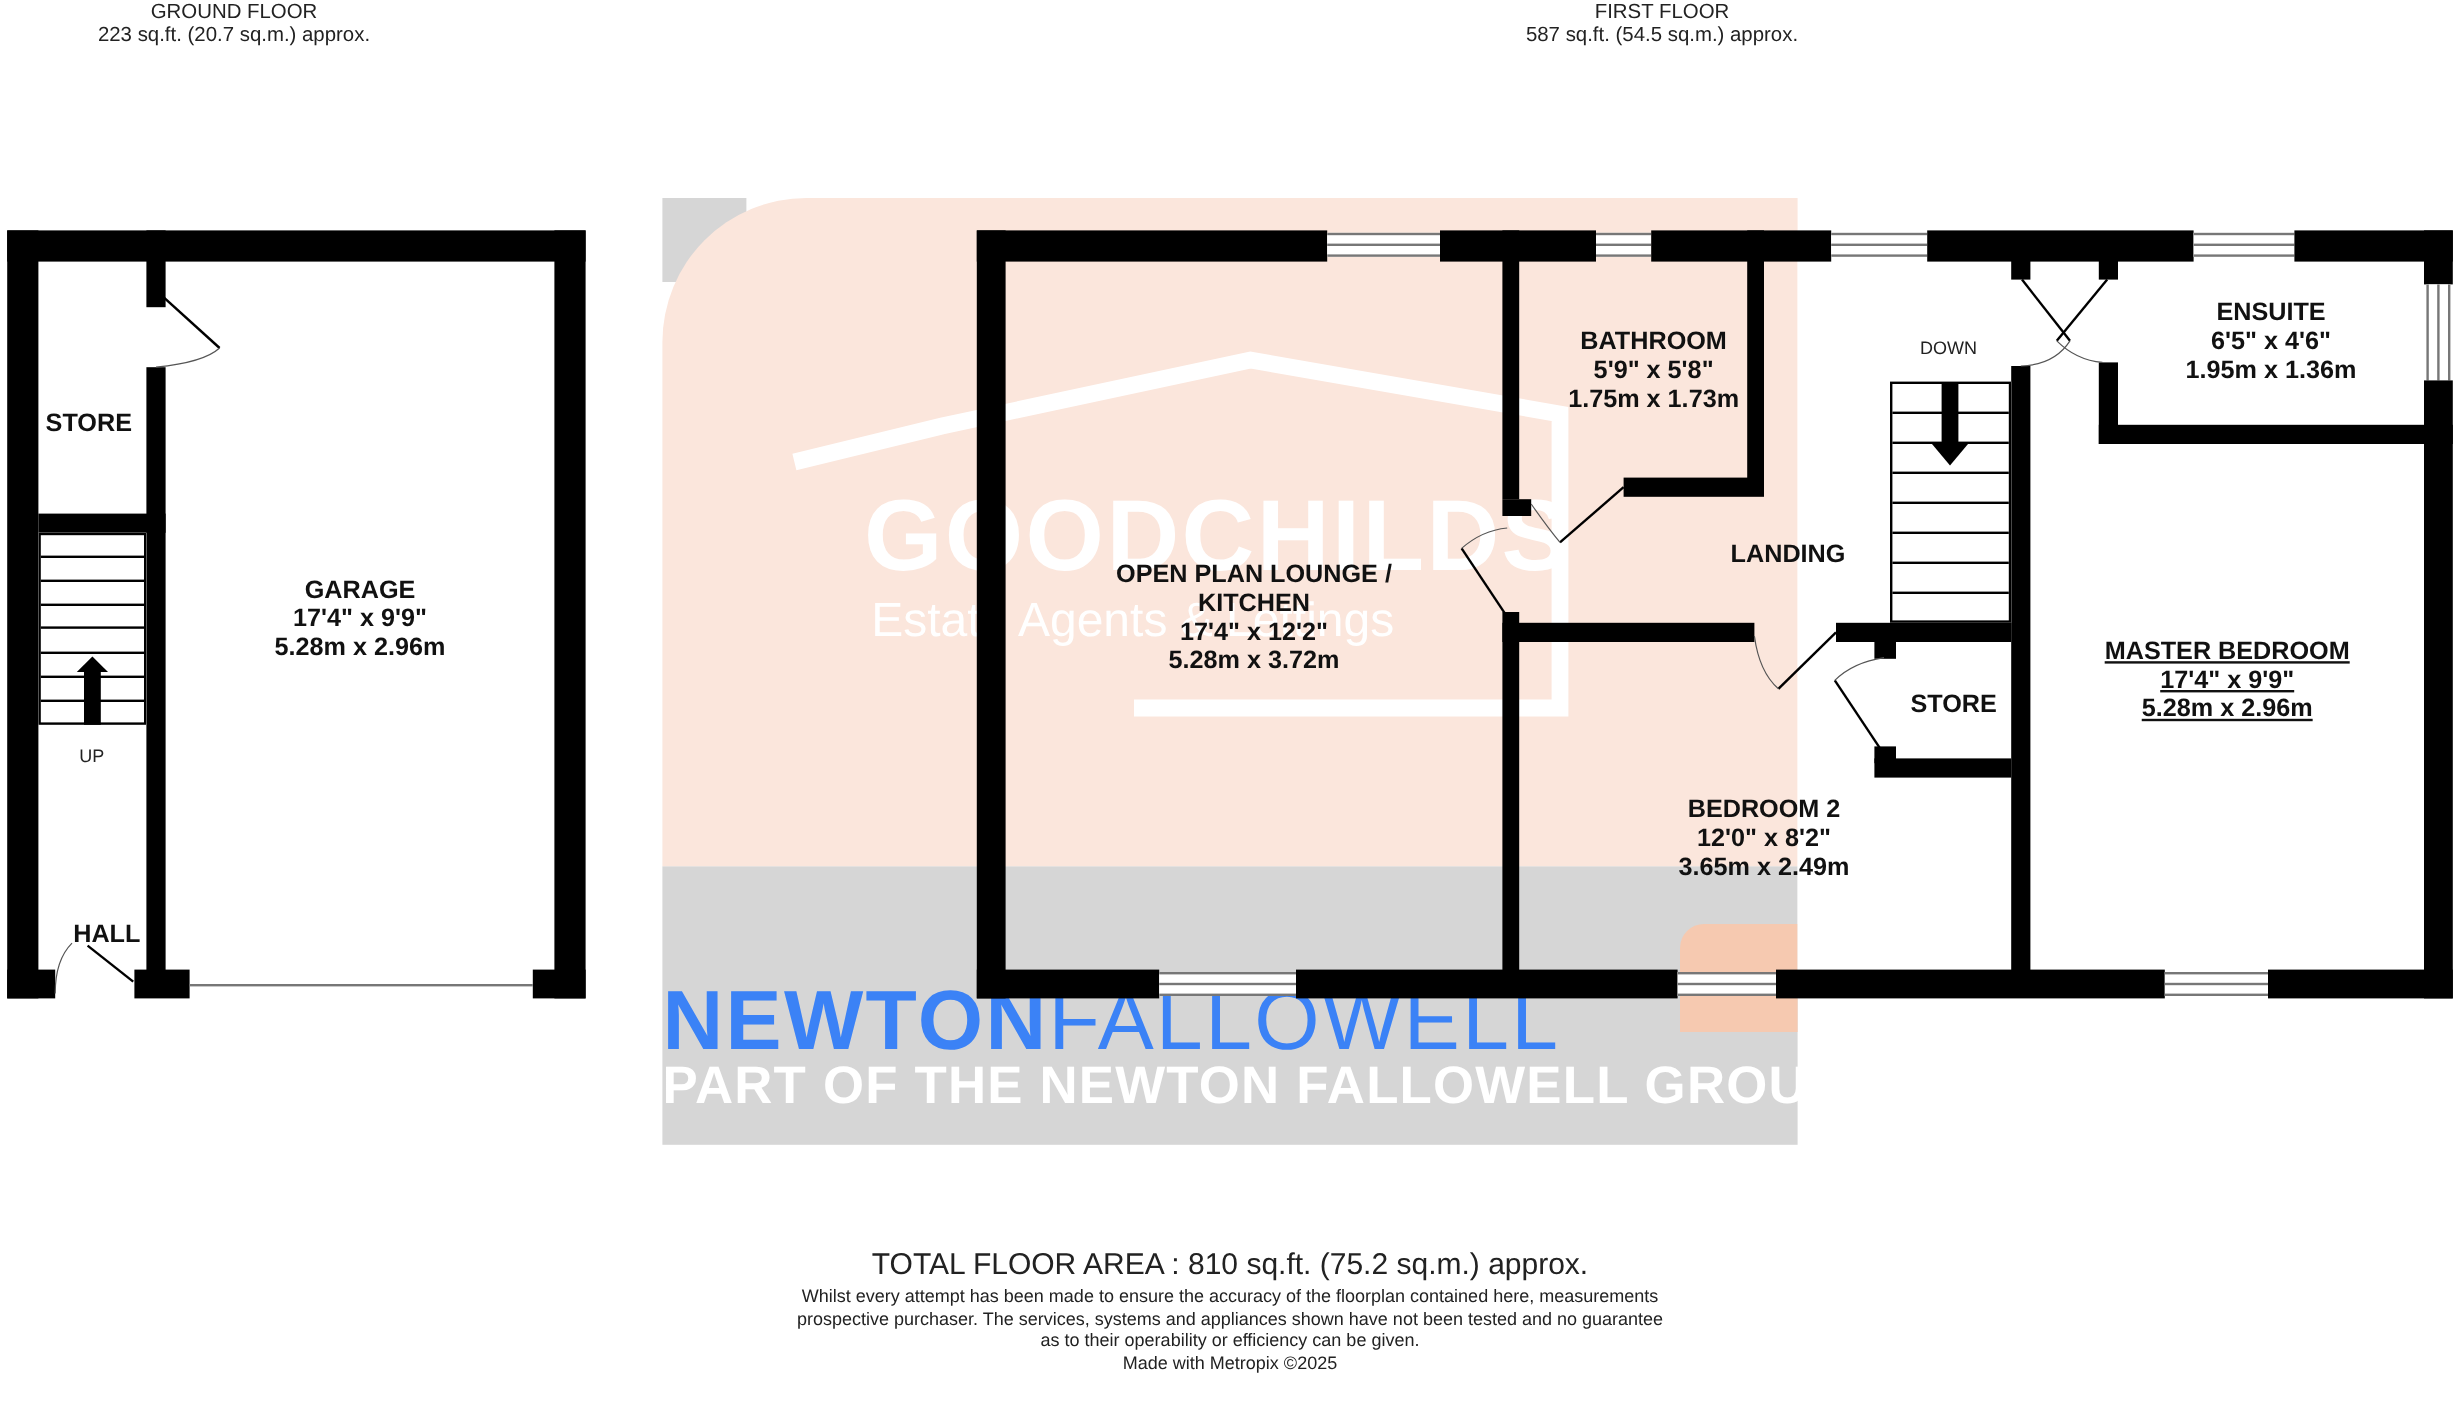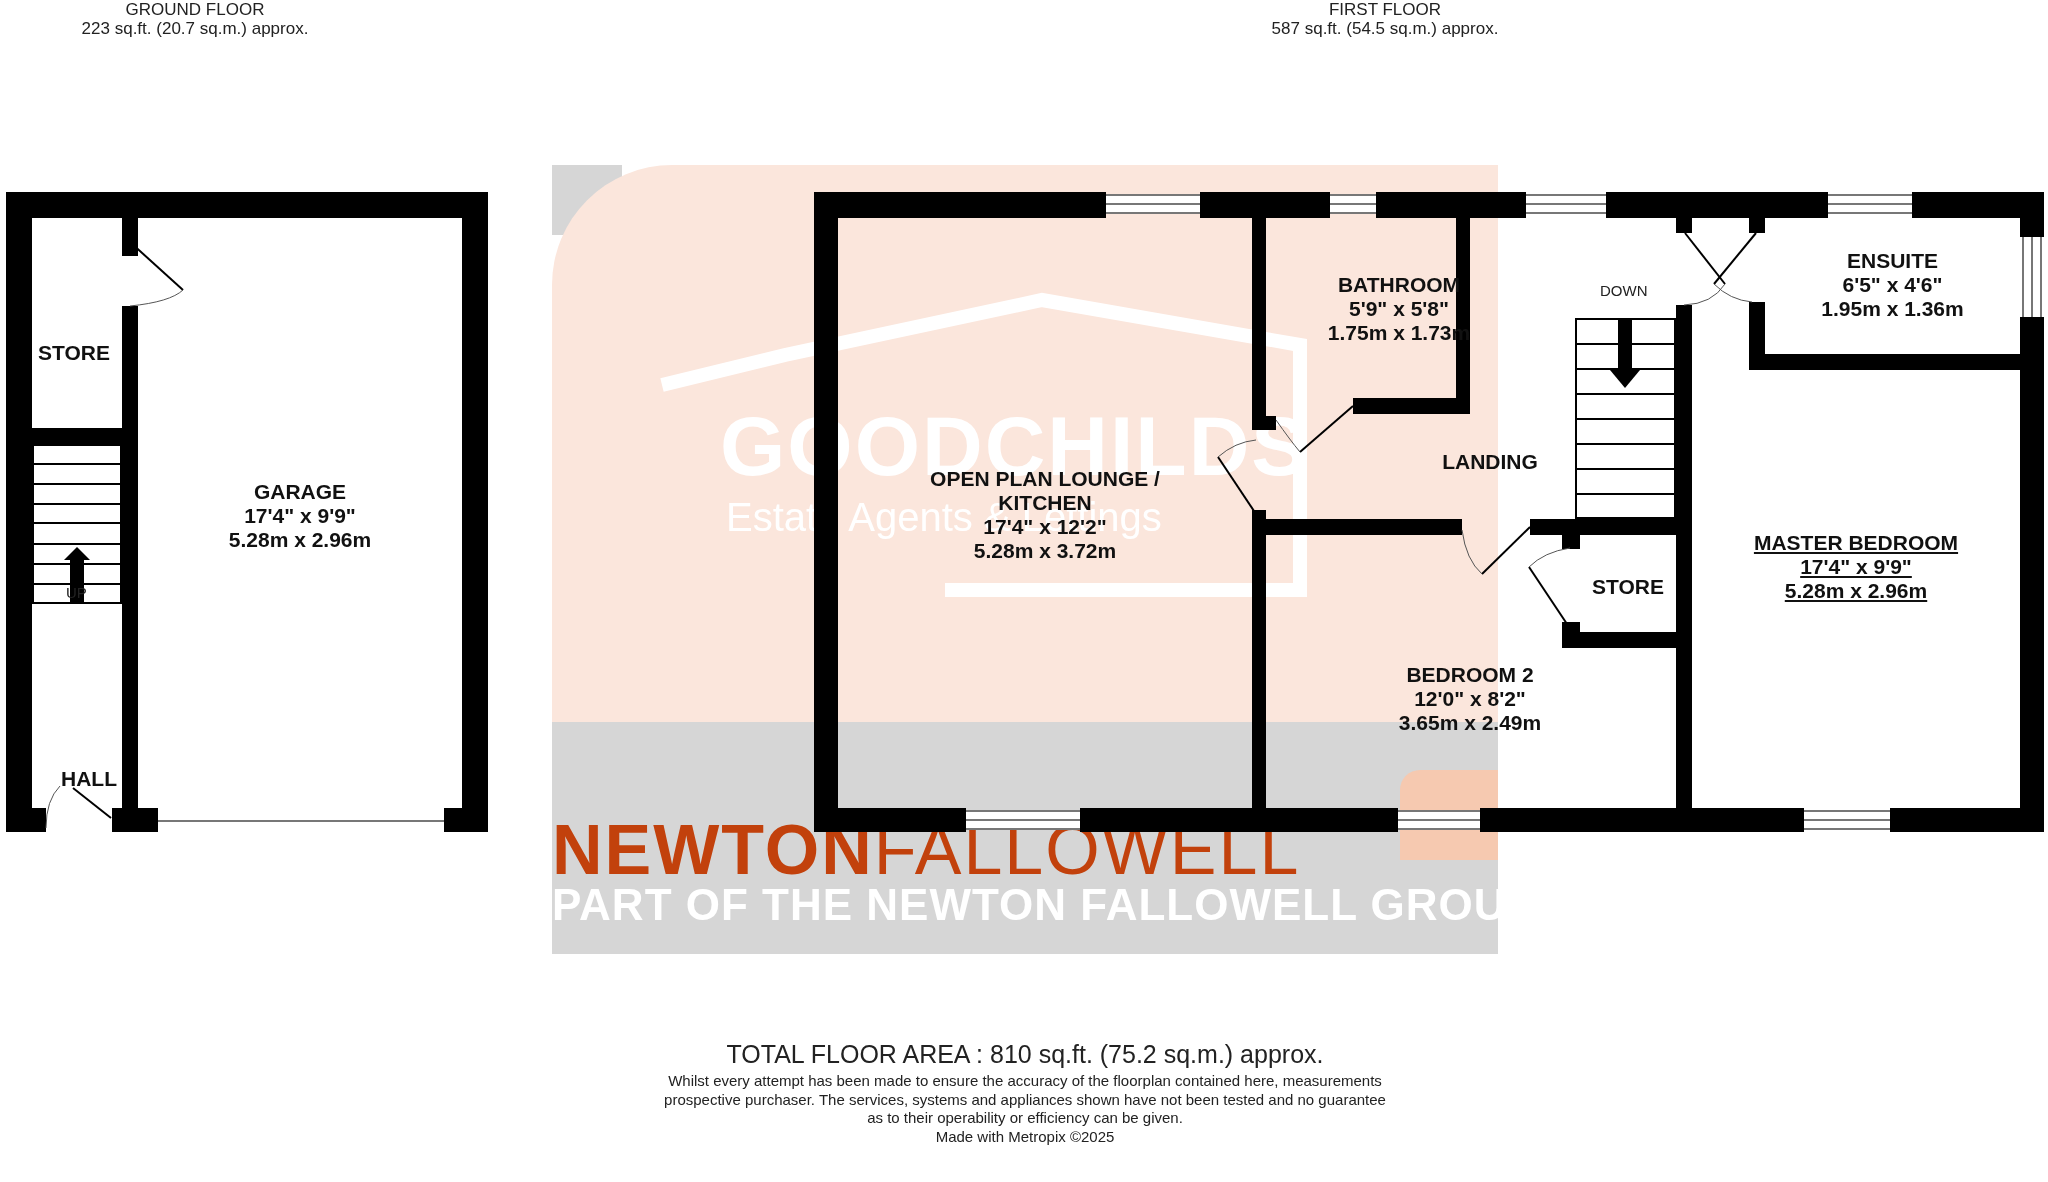--- a/index.html
+++ b/index.html
@@ -20,21 +20,21 @@
     .step { position: absolute; left: 0; right: 0; height: 2px; background: #000; }
     svg.overlay { position: absolute; left: 0; top: 0; }
     .footer { position: absolute; left: 600px; width: 850px; text-align: center; color: #222; }
     .total { top: 1040px; font-size: 25px; }
     .disc { top: 1072px; font-size: 15px; line-height: 18.5px; }
     .wm-peach { position: absolute; left: 552px; top: 165px; width: 946px; height: 557px; background: #fbe6dc; border-top-left-radius: 120px; }
     .wm-grey { position: absolute; left: 552px; top: 722px; width: 946px; height: 232px; background: #d6d6d6; }
     .wm-grey-corner { position: absolute; left: 552px; top: 165px; width: 70px; height: 70px; background: #d6d6d6; }
     .wm-text1 { position: absolute; color: #fff; font-weight: bold; font-size: 84px; letter-spacing: 2px; }
     .wm-text2 { position: absolute; color: #fff; font-size: 40px; }
-    .wm-nf { position: absolute; color: #c2410c; font-size: 70px; font-weight: bold; letter-spacing: 2px; }
+    .wm-nf { position: absolute; color: #3b82f6; font-size: 70px; font-weight: bold; letter-spacing: 2px; }
     .wm-nf2 { position: absolute; color: #fff; font-size: 44px; font-weight: bold; letter-spacing: 1px; }
     .wm-logo { position: absolute; left: 1400px; top: 770px; width: 98px; height: 90px; background: #f6c9b0; border-top-left-radius: 20px; }
   </style>
 </head>
 <body>
 
 <div class="hdr" style="left:40px; top:0; width:310px;">
   <div>GROUND FLOOR</div>
   <div>223 sq.ft. (20.7 sq.m.) approx.</div>
 </div>
@@ -87,21 +87,21 @@
 
   <line x1="130" y1="242" x2="183" y2="290" stroke="#000" stroke-width="2"></line>
   <path d="M183,290 Q170,302 130,306" fill="none" stroke="#555" stroke-width="1"></path>
 
   <line x1="73" y1="788" x2="111" y2="818" stroke="#000" stroke-width="2"></line>
   <path d="M46,828 Q46,800 60,786" fill="none" stroke="#555" stroke-width="1"></path>
 
   <rect x="70" y="560" width="14" height="44" fill="#000"></rect>
   <polygon points="64,560 90,560 77,547" fill="#000"></polygon>
 </svg>
-<div class="small" style="left:66px; top:584px;">UP</div>
+<div class="small" style="left:66px; top:622px;">UP</div>
 <div class="room" style="left:32px; top:341px; width:84px; font-size:21px;">
   <span class="nm">STORE</span>
 </div>
 <div class="room" style="left:32px; top:767px; width:114px;">
   <span class="nm">HALL</span>
 </div>
 <div class="room" style="left:138px; top:480px; width:324px;">
   <span class="nm">GARAGE</span>
   <span class="dm">17'4"  x 9'9"</span>
   <span class="dm">5.28m  x 2.96m</span>
@@ -192,21 +192,21 @@
 </svg>
 
 <div class="small" style="left:1600px; top:282px; font-size:15px;">DOWN</div>
 
 <div class="room" style="left:838px; top:467px; width:414px;">
   <span class="nm">OPEN PLAN LOUNGE /</span>
   <span class="nm">KITCHEN</span>
   <span class="dm">17'4"  x 12'2"</span>
   <span class="dm">5.28m  x 3.72m</span>
 </div>
-<div class="room" style="left:1266px; top:273px; width:224px;padding-left:21px;">
+<div class="room" style="left:1266px; top:273px; width:224px;">
   <span class="nm">BATHROOM</span>
   <span class="dm">5'9"  x 5'8"</span>
   <span class="dm">1.75m  x 1.73m</span>
 </div>
 <div class="room" style="left:1430px; top:450px; width:120px;">
   <span class="nm">LANDING</span>
 </div>
 <div class="room" style="left:1765px; top:249px; width:255px;">
   <span class="nm">ENSUITE</span>
   <span class="dm">6'5"  x 4'6"</span>

